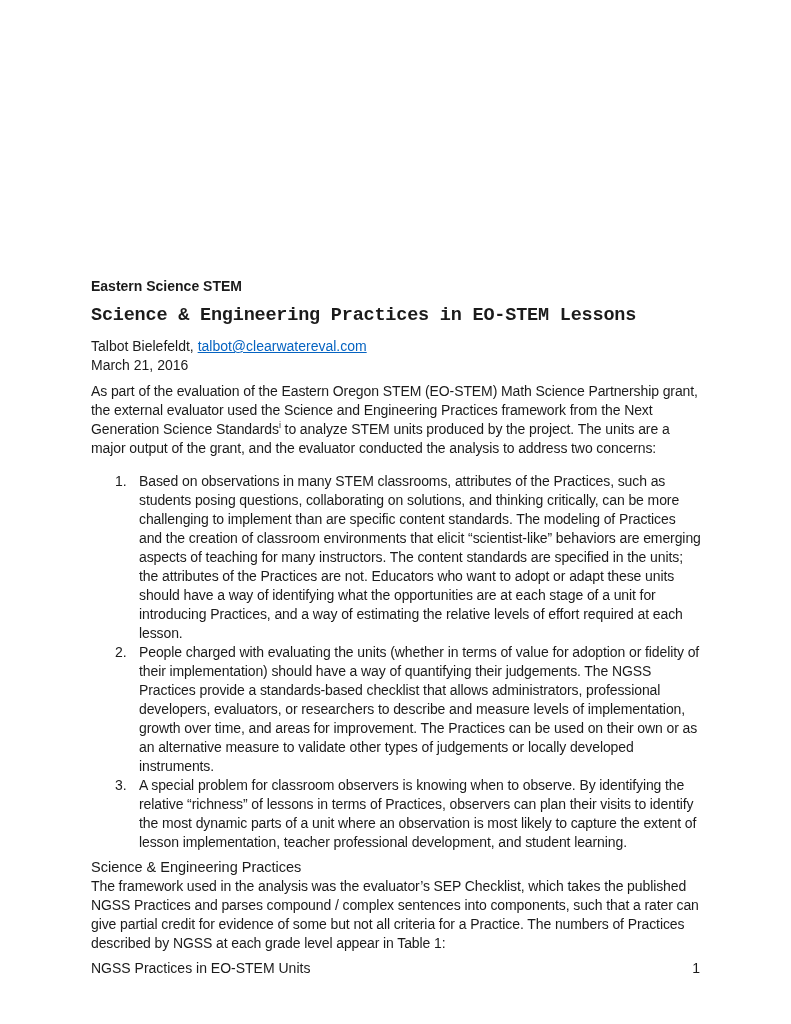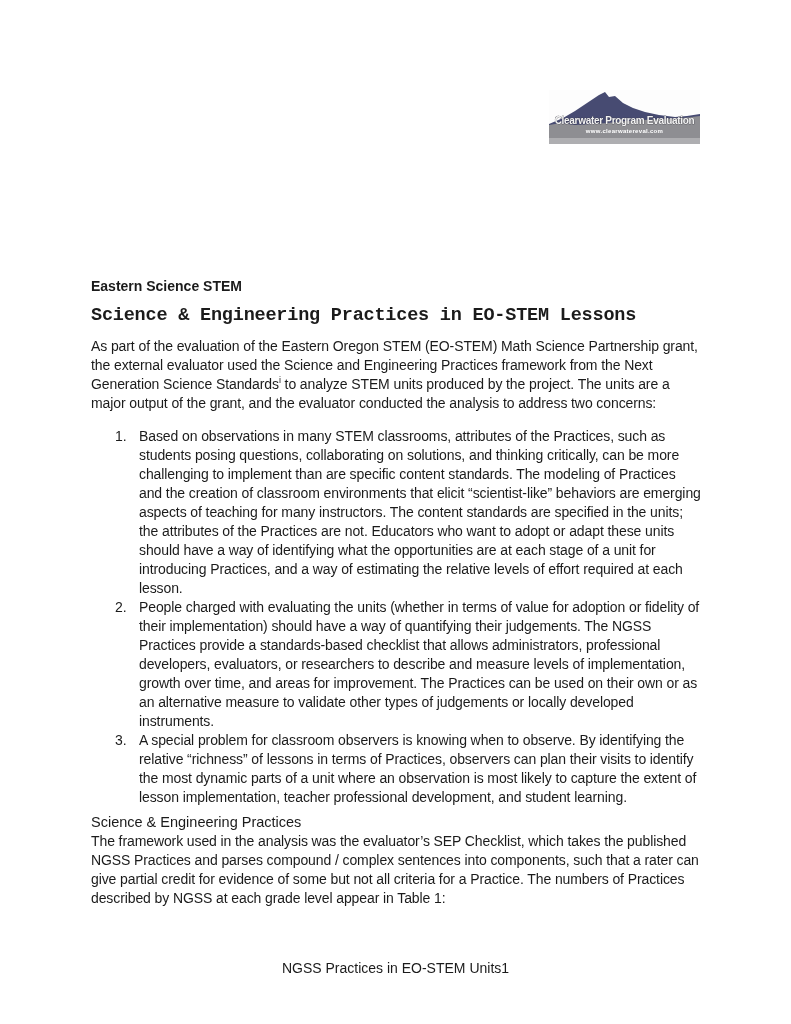--- a/index.html
+++ b/index.html
@@ -61,46 +61,37 @@
 
   .section-heading {
     font-size: 14.5px; font-weight: 400; line-height: 19px;
     margin-top: 3px;
   }
 
   
   .footer {
     position: absolute;
     left: 91px; right: 91px; top: 959px;
-    display: flex; justify-content: center; align-items: baseline;
+    display: flex; justify-content: space-between; align-items: baseline;
     font-size: 14px; line-height: 18px;
   }
 </style>
 </head>
 <body>
 
 <div class="page">
 
-  <div class="logo">
-    <svg viewBox="0 0 151 54" xmlns="http://www.w3.org/2000/svg">
-      <rect x="0" y="0" width="151" height="54" fill="#fdfdfd"></rect>
-      <polygon fill="#474b72" points="0,34 14,28 26,21 38,13 50,5 56,2 60,7 66,6 74,13 84,18 96,22 110,25 126,27 138,26 151,24 151,42 0,42"></polygon>
-      <polygon fill="#8e8e92" points="0,35 12,33 26,35 42,34 58,33 76,31 94,30 114,29 134,28 151,26 151,48 0,48"></polygon>
-      <rect x="0" y="48" width="151" height="6" fill="#aeaeb1"></rect>
-      <text x="75.5" y="34" text-anchor="middle" font-family="Liberation Sans, sans-serif" font-size="10" font-weight="bold" fill="#f2f2f2" stroke="#3c3c44" stroke-width="0.55" paint-order="stroke" letter-spacing="-0.3">Clearwater Program Evaluation</text>
-      <text x="75.5" y="43" text-anchor="middle" font-family="Liberation Sans, sans-serif" font-size="6" font-weight="bold" fill="#ffffff" letter-spacing="0.3">www.clearwatereval.com</text>
-    </svg>
-  </div>
 
   <div class="content">
 
     <p class="kicker">Eastern Science STEM</p>
 
     <h1 class="title">Science &amp; Engineering Practices in EO-STEM Lessons</h1>
 
+    <p class="byline"><span>Talbot Bielefeldt, </span><a href="#" class="email">talbot@clearwatereval.com</a><br><span>March 21, 2016</span></p>
 
     <p class="para"><span>As part of the evaluation of the Eastern Oregon STEM (EO-STEM) Math Science Partnership grant, the external evaluator used the Science and Engineering Practices framework from the Next Generation Science Standards</span><sup class="ref">i</sup><span> to analyze STEM units produced by the project. The units are a major output of the grant, and the evaluator conducted the analysis to address two concerns:</span></p>
 
     <div class="olist">
       <div class="li">
         <span class="num">1.</span>
         <span class="litext">Based on observations in many STEM classrooms, attributes of the Practices, such as students posing questions, collaborating on solutions, and thinking critically, can be more challenging to implement than are specific content standards. The modeling of Practices and the creation of classroom environments that elicit “scientist-like” behaviors are emerging aspects of teaching for many instructors. The content standards are specified in the units; the attributes of the Practices are not. Educators who want to adopt or adapt these units should have a way of identifying what the opportunities are at each stage of a unit for introducing Practices, and a way of estimating the relative levels of effort required at each lesson.</span>
       </div>
       <div class="li">
         <span class="num">2.</span>

